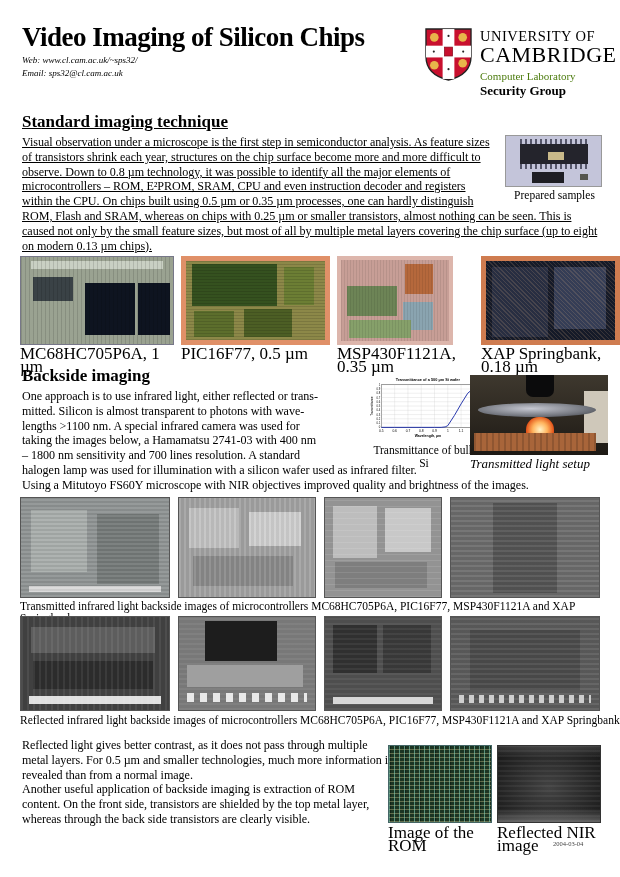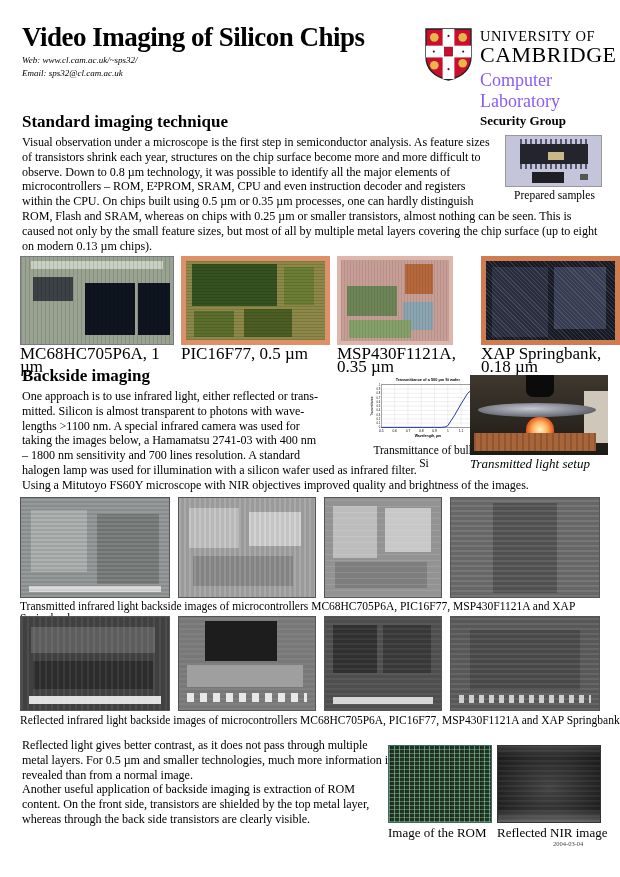--- a/index.html
+++ b/index.html
@@ -10,29 +10,29 @@
   }
   
   .header { position:absolute; left:22px; top:22px; width:400px; }
   .title { font-size:27px; font-weight:bold; letter-spacing:-0.5px; }
   .author { font-size:14px; font-weight:bold; margin-top:8px; }
   .contact { font-size:9px; font-style:italic; line-height:11px; margin-top:2px; }
   .logo { position:absolute; left:425px; top:28px; display:flex; gap:8px; }
   .crest { width:47px; height:53px; flex:0 0 auto; }
   .logo-text .uni1 { font-size:14.5px; letter-spacing:0.5px; }
   .logo-text .uni2 { font-size:22px; letter-spacing:0.5px; line-height:20px; }
-  .logo-text .dept { font-size:18px; color:#8b5cf6; margin-top:5px; }
+  .logo-text .dept { font-size:11px; color:#4d7c0f; margin-top:5px; }
   .logo-text .group { font-size:13px; font-weight:bold; margin-top:1px; }
   
   h2 { font-size:17px; font-weight:bold; margin-bottom:3px; }
   .body-text { font-size:12.1px; line-height:14.8px; letter-spacing:-0.05px; }
   .pre { white-space:pre-line; }
   figcaption { font-size:11.5px; line-height:13px; margin-top:2px; }
   
-  .sec-standard { position:absolute; left:22px; top:112px; width:582px; }
+  .sec-standard { position:absolute; left:22px; top:112px; width:582px;text-decoration:underline; }
   .fig-prepared { float:right; width:99px; margin-left:6px; margin-bottom:1px; }
   .prepared-photo {
     width:97px; height:52px; border:1px solid #999;
     background:
       linear-gradient(#c9b98a,#c9b98a) 42px 16px / 16px 8px no-repeat,
       linear-gradient(#24242c,#24242c) 14px 8px / 68px 20px no-repeat,
       repeating-linear-gradient(90deg,#55566a 0 2px, rgba(0,0,0,0) 2px 5px) 14px 3px / 68px 30px no-repeat,
       linear-gradient(#1e1e24,#1e1e24) 26px 36px / 32px 11px no-repeat,
       linear-gradient(#8a4030,#8a4030) 38px 38px / 8px 6px no-repeat,
       linear-gradient(#55564f,#55564f) 74px 38px / 8px 6px no-repeat;
@@ -166,21 +166,21 @@
       repeating-linear-gradient(0deg, rgba(215,205,145,.38) 0 1px, rgba(0,0,0,0) 1px 4px),
       repeating-linear-gradient(90deg, rgba(0,0,0,.35) 0 2px, rgba(0,0,0,0) 2px 15px);
     background-color:#1c3523; }
   .fig-nir { position:absolute; left:497px; top:745px; width:124px; }
   .nir-photo { width:104px; height:78px; border:1px solid #333;
     background:
       linear-gradient(180deg, rgba(255,255,255,.15), rgba(0,0,0,0) 15%, rgba(0,0,0,0) 82%, rgba(255,255,255,.28)),
       repeating-linear-gradient(0deg, rgba(255,255,255,.05) 0 2px, rgba(0,0,0,0) 2px 5px),
       radial-gradient(ellipse at 50% 55%, #424242 0%, #272727 60%, #151515 100%);
     background-color:#222; }
-  .fig-rom figcaption, .fig-nir figcaption { font-size:13px; margin-top:3px; }
+  .fig-rom figcaption, .fig-nir figcaption { font-size:17px; margin-top:3px; }
   .date-stamp { position:absolute; left:553px; top:840px; font-size:6.5px; color:#444; }
 </style>
 </head>
 <body>
 
 <div class="page">
 
   <div class="header">
     <div class="title">Video Imaging of Silicon Chips</div>
     <div class="contact">Web: www.cl.cam.ac.uk/~sps32/</div>

